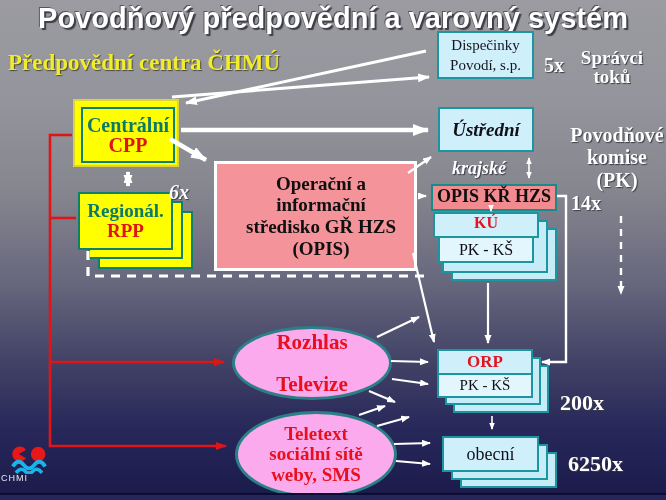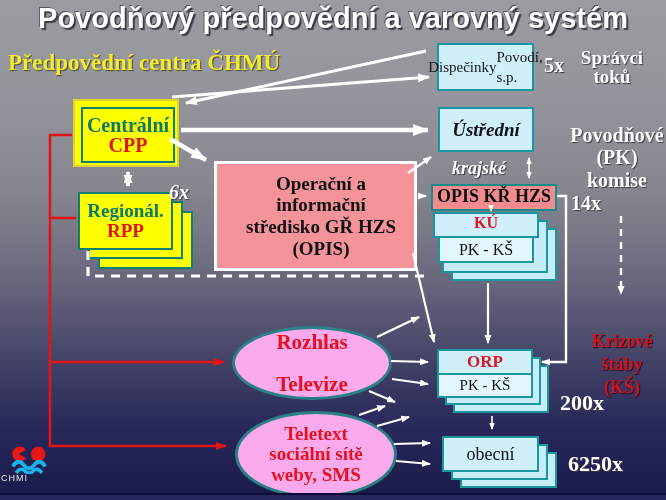--- a/index.html
+++ b/index.html
@@ -32,21 +32,21 @@
     display:flex;flex-direction:column;align-items:center;justify-content:center;
     font-weight:bold;font-size:19px;color:#101010;line-height:1.14;text-align:center;padding-left:11px;
   }
   .opiskr{
     left:431px;top:184px;width:126px;height:27px;background:#f28b90;border:2px solid #178a8a;
     display:flex;align-items:flex-start;justify-content:center;
     font-weight:bold;font-size:18px;color:#101010;
   }
   
   .bbox{background:#cfeffb;border:2px solid #1b96a0;}
-  .dispecinky{left:437px;top:43px;width:97px;height:48px;display:flex;flex-direction:row;align-items:center;justify-content:center;font-size:15px;color:#15151c;line-height:1.35;}
+  .dispecinky{left:437px;top:31px;width:97px;height:48px;display:flex;flex-direction:column;align-items:center;justify-content:center;font-size:15px;color:#15151c;line-height:1.35;}
   .ustredni{left:438px;top:107px;width:96px;height:45px;display:flex;align-items:center;justify-content:center;font-weight:bold;font-style:italic;font-size:19px;color:#101018;}
   .stackrear{background:#c6ecf8;border:2px solid #1b96a0;}
   .ku-top{left:433px;top:212px;width:106px;height:26px;display:flex;align-items:flex-start;justify-content:center;font-weight:bold;font-size:16px;color:#e01520;}
   .ku-sub{left:438px;top:236px;width:96px;height:27px;background:#e4f6fd;border:2px solid #1b96a0;display:flex;align-items:center;justify-content:center;font-size:16px;color:#101018;}
   .orp-top{left:437px;top:349px;width:96px;height:26px;display:flex;align-items:center;justify-content:center;font-weight:bold;font-size:17px;color:#e01520;}
   .orp-sub{left:437px;top:373px;width:96px;height:25px;background:#e4f6fd;border:2px solid #1b96a0;display:flex;align-items:center;justify-content:center;font-size:15px;color:#101018;}
   .obecni-front{left:442px;top:436px;width:97px;height:36px;display:flex;align-items:center;justify-content:center;font-size:18px;color:#101018;}
   
   .ell{border-radius:50%;background:#fbaaee;border:3px solid #2b8087;display:flex;flex-direction:column;align-items:center;justify-content:center;text-align:center;}
   .ell-rozhlas{left:232px;top:326px;width:160px;height:74px;font-size:21px;line-height:1.45;gap:12px;}
@@ -145,27 +145,22 @@
     <b>weby, SMS</b>
   </div>
 
   <div class="abs wl krajske">krajské</div>
   <div class="abs wl spravci">
     <div>Správci</div>
     <div>toků</div>
   </div>
   <div class="abs wl pk-lbl">
     <div>Povodňové</div>
+    <div>komise</div>
     <div>(PK)</div>
-    <div>komise</div>
-  </div>
-  <div class="abs ks-lbl">
-    <div>Krizové</div>
-    <div>štáby</div>
-    <div>(KŠ)</div>
   </div>
   <div class="abs wl c5">5x</div>
   <div class="abs wl c6">6x</div>
   <div class="abs wl c14">14x</div>
   <div class="abs wl c200">200x</div>
   <div class="abs wl c6250">6250x</div>
 
   <svg class="abs logo" viewBox="0 0 36 26">
     <path d="M8.5,7.5 L15.2,3.6 A7,7 0 1,0 15.2,11.4 Z" fill="#e81818"></path>
     <circle cx="26.5" cy="7.5" r="6.8" fill="#e81818"></circle>

